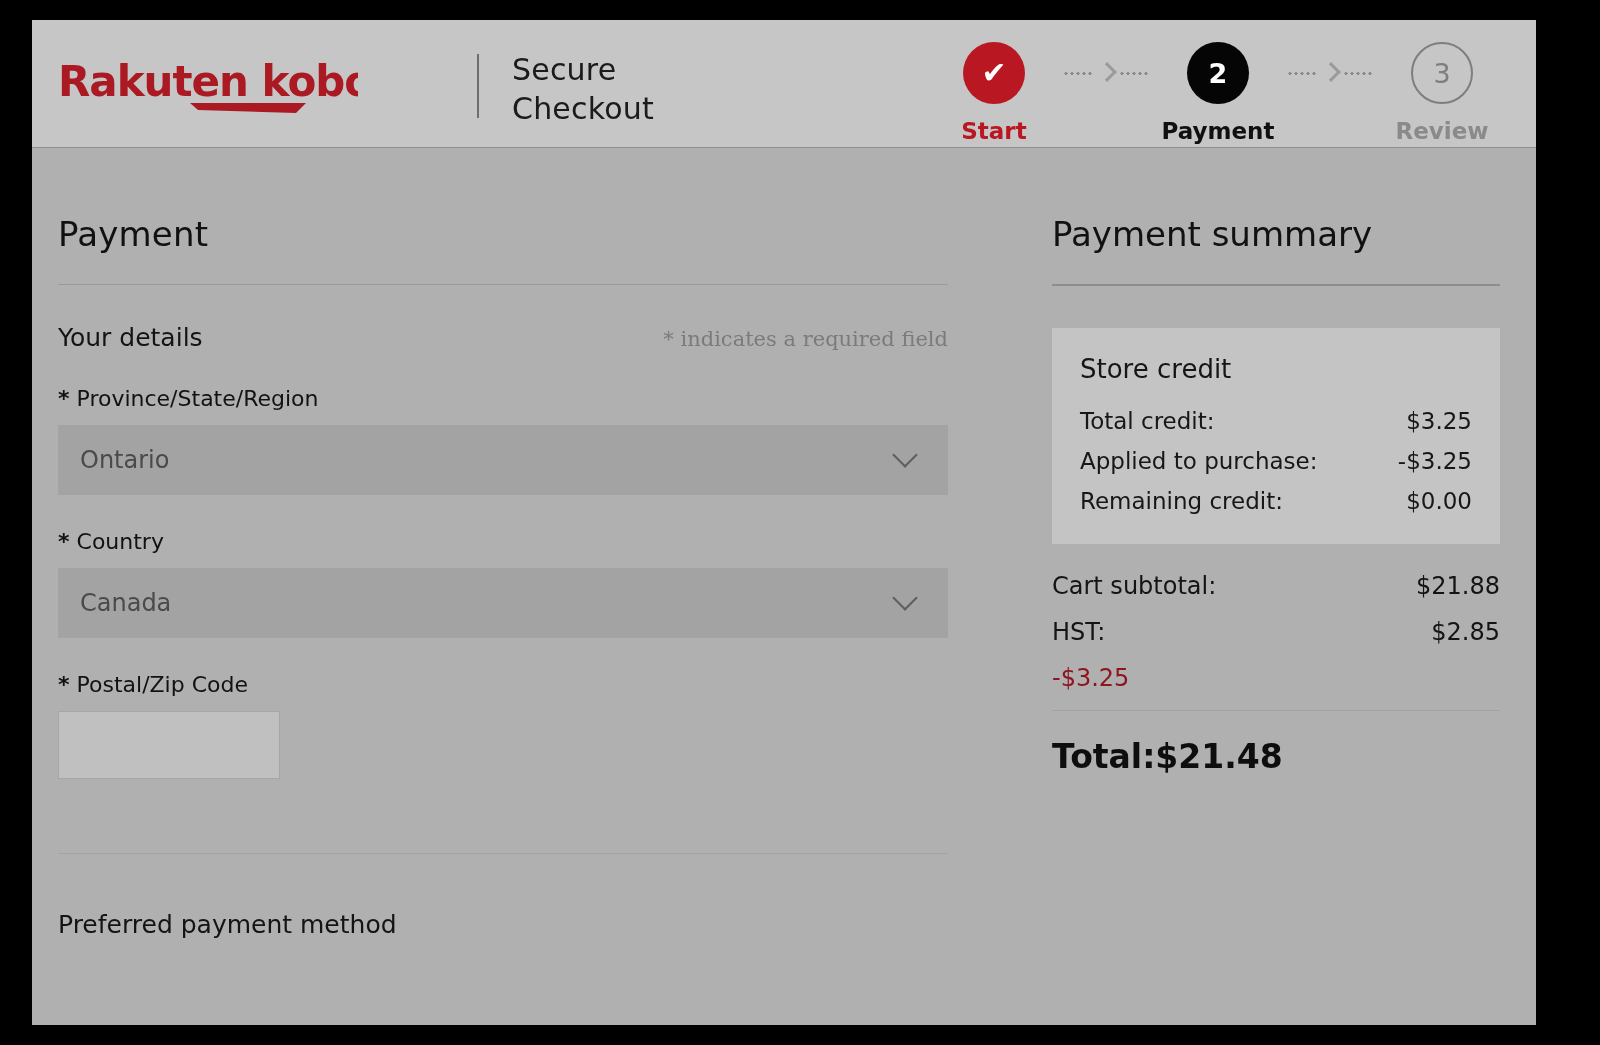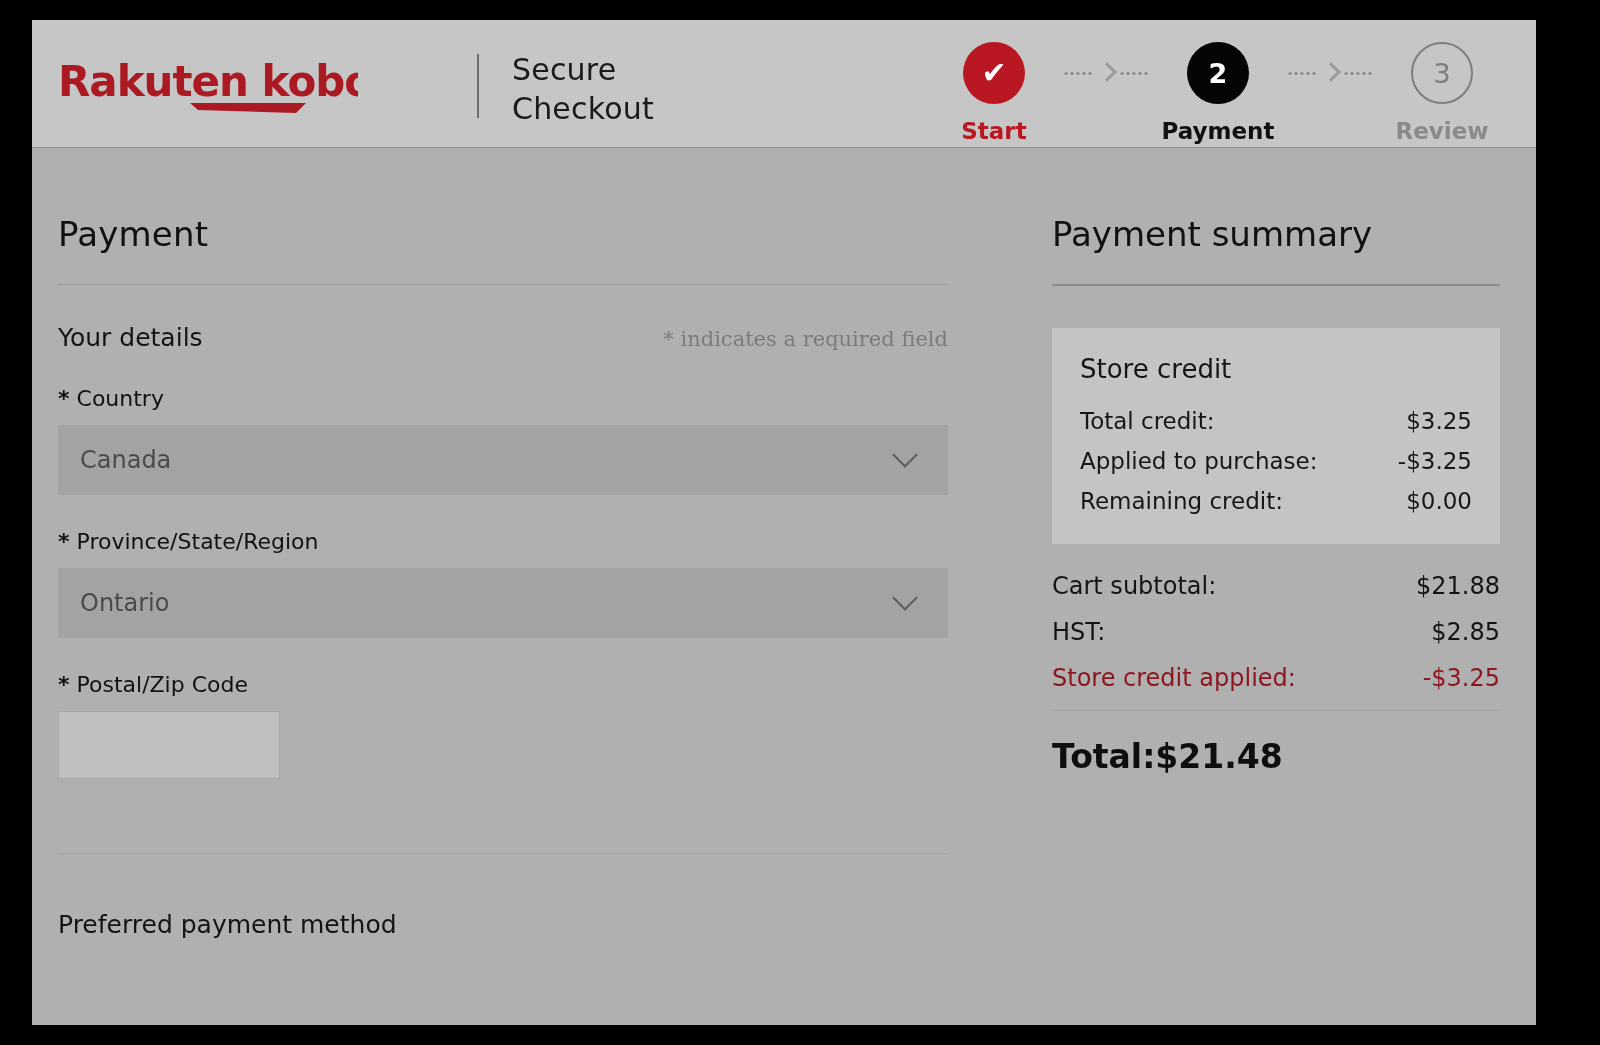--- a/index.html
+++ b/index.html
@@ -399,35 +399,35 @@
       <div class="title-rule"></div>
 
       <div class="subhead-row">
         <div class="subhead">Your details</div>
         <div class="required-note">* indicates a required field</div>
       </div>
 
       <div class="field">
         <div class="field-label">
           <span class="star">*</span>
-          <span>Country</span>
+          <span>Province/State/Region</span>
         </div>
         <div class="select-box">
-          <span class="select-value">Canada</span>
+          <span class="select-value">Ontario</span>
           <span class="select-chevron"></span>
         </div>
       </div>
 
       <div class="field">
         <div class="field-label">
           <span class="star">*</span>
-          <span>Province/State/Region</span>
+          <span>Country</span>
         </div>
         <div class="select-box">
-          <span class="select-value">Ontario</span>
+          <span class="select-value">Canada</span>
           <span class="select-chevron"></span>
         </div>
       </div>
 
       <div class="field">
         <div class="field-label">
           <span class="star">*</span>
           <span>Postal/Zip Code</span>
         </div>
         <div class="text-input"></div>
@@ -464,21 +464,20 @@
       <div class="totals">
         <div class="total-row">
           <span>Cart subtotal:</span>
           <span>$21.88</span>
         </div>
         <div class="total-row">
           <span>HST:</span>
           <span>$2.85</span>
         </div>
         <div class="total-row credit">
-          <span>Store credit applied:</span>
           <span>-$3.25</span>
         </div>
 
         <div class="totals-rule"></div>
 
         <div class="grand-row">
           <span>Total:</span>
           <span>$21.48</span>
         </div>
       </div>

